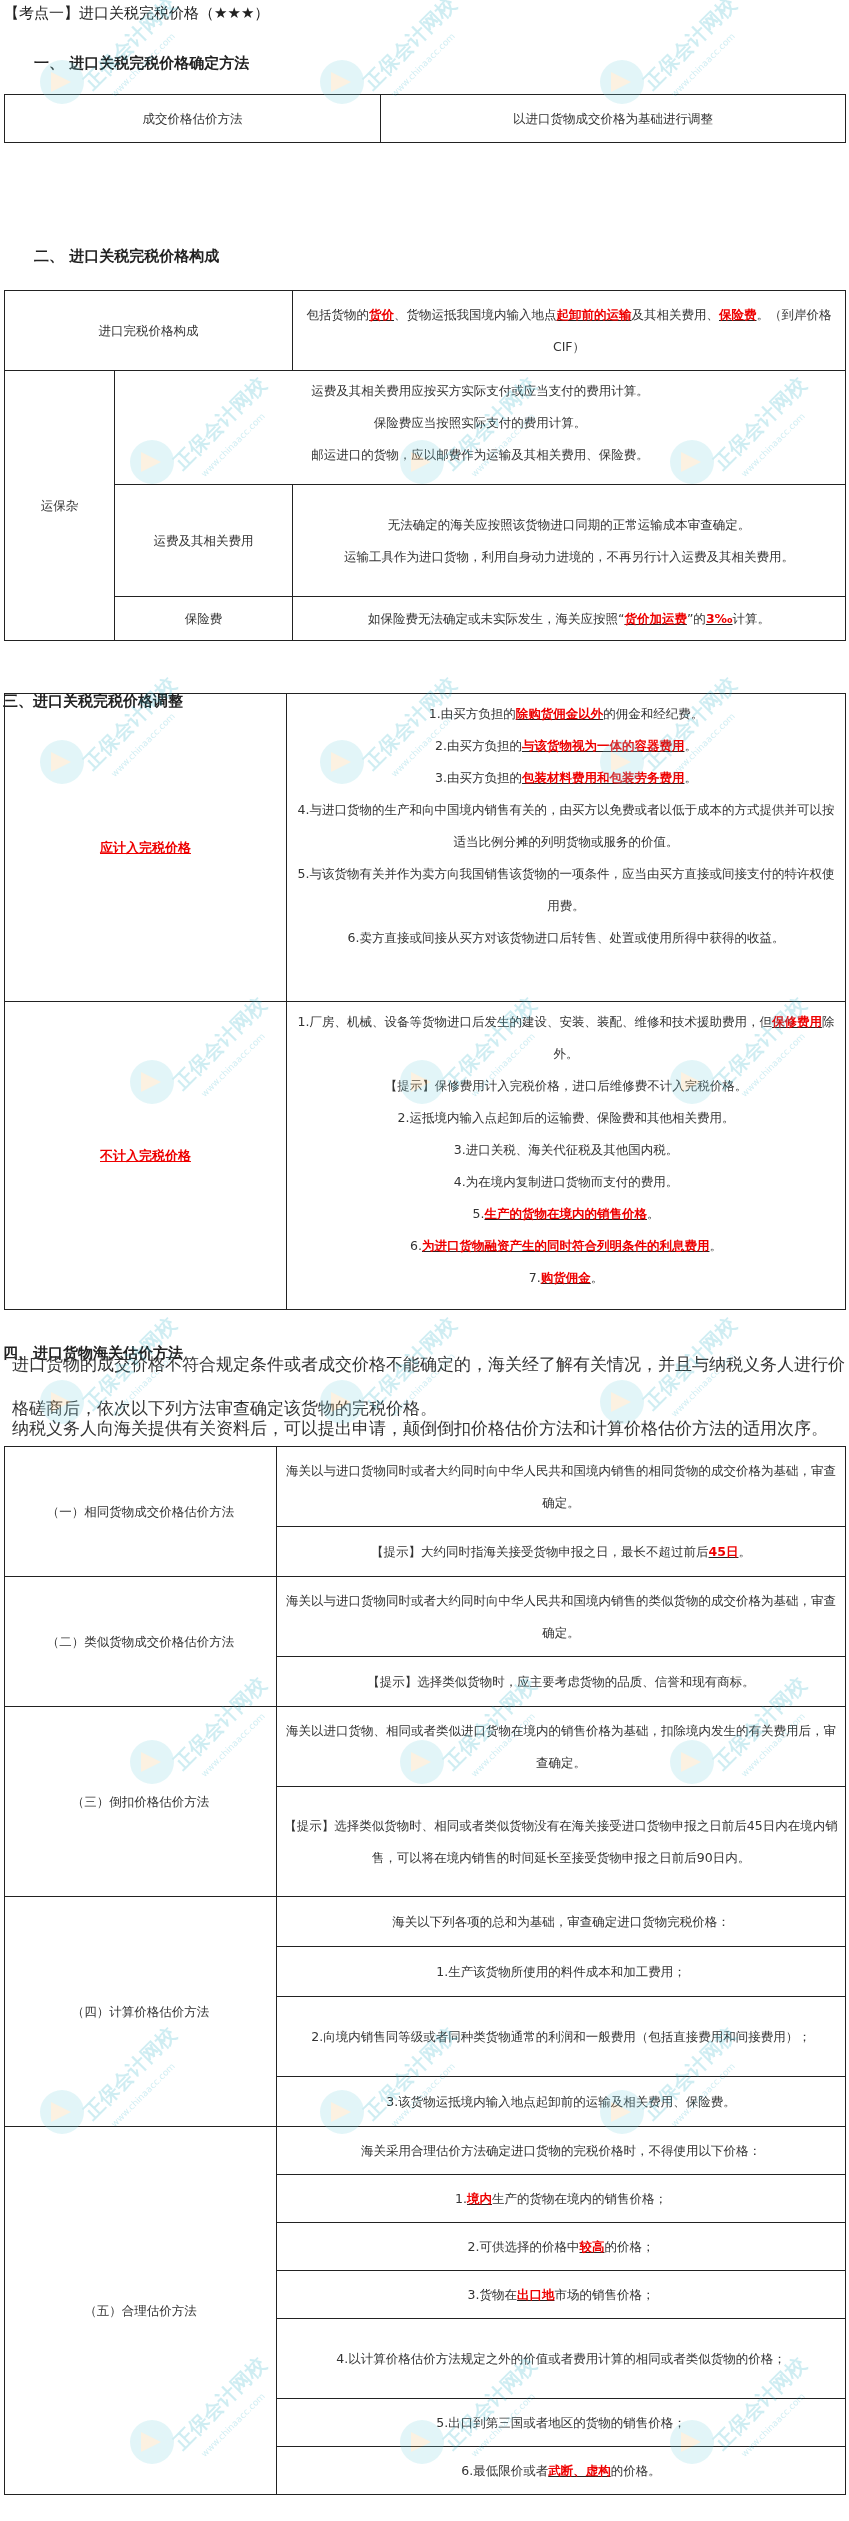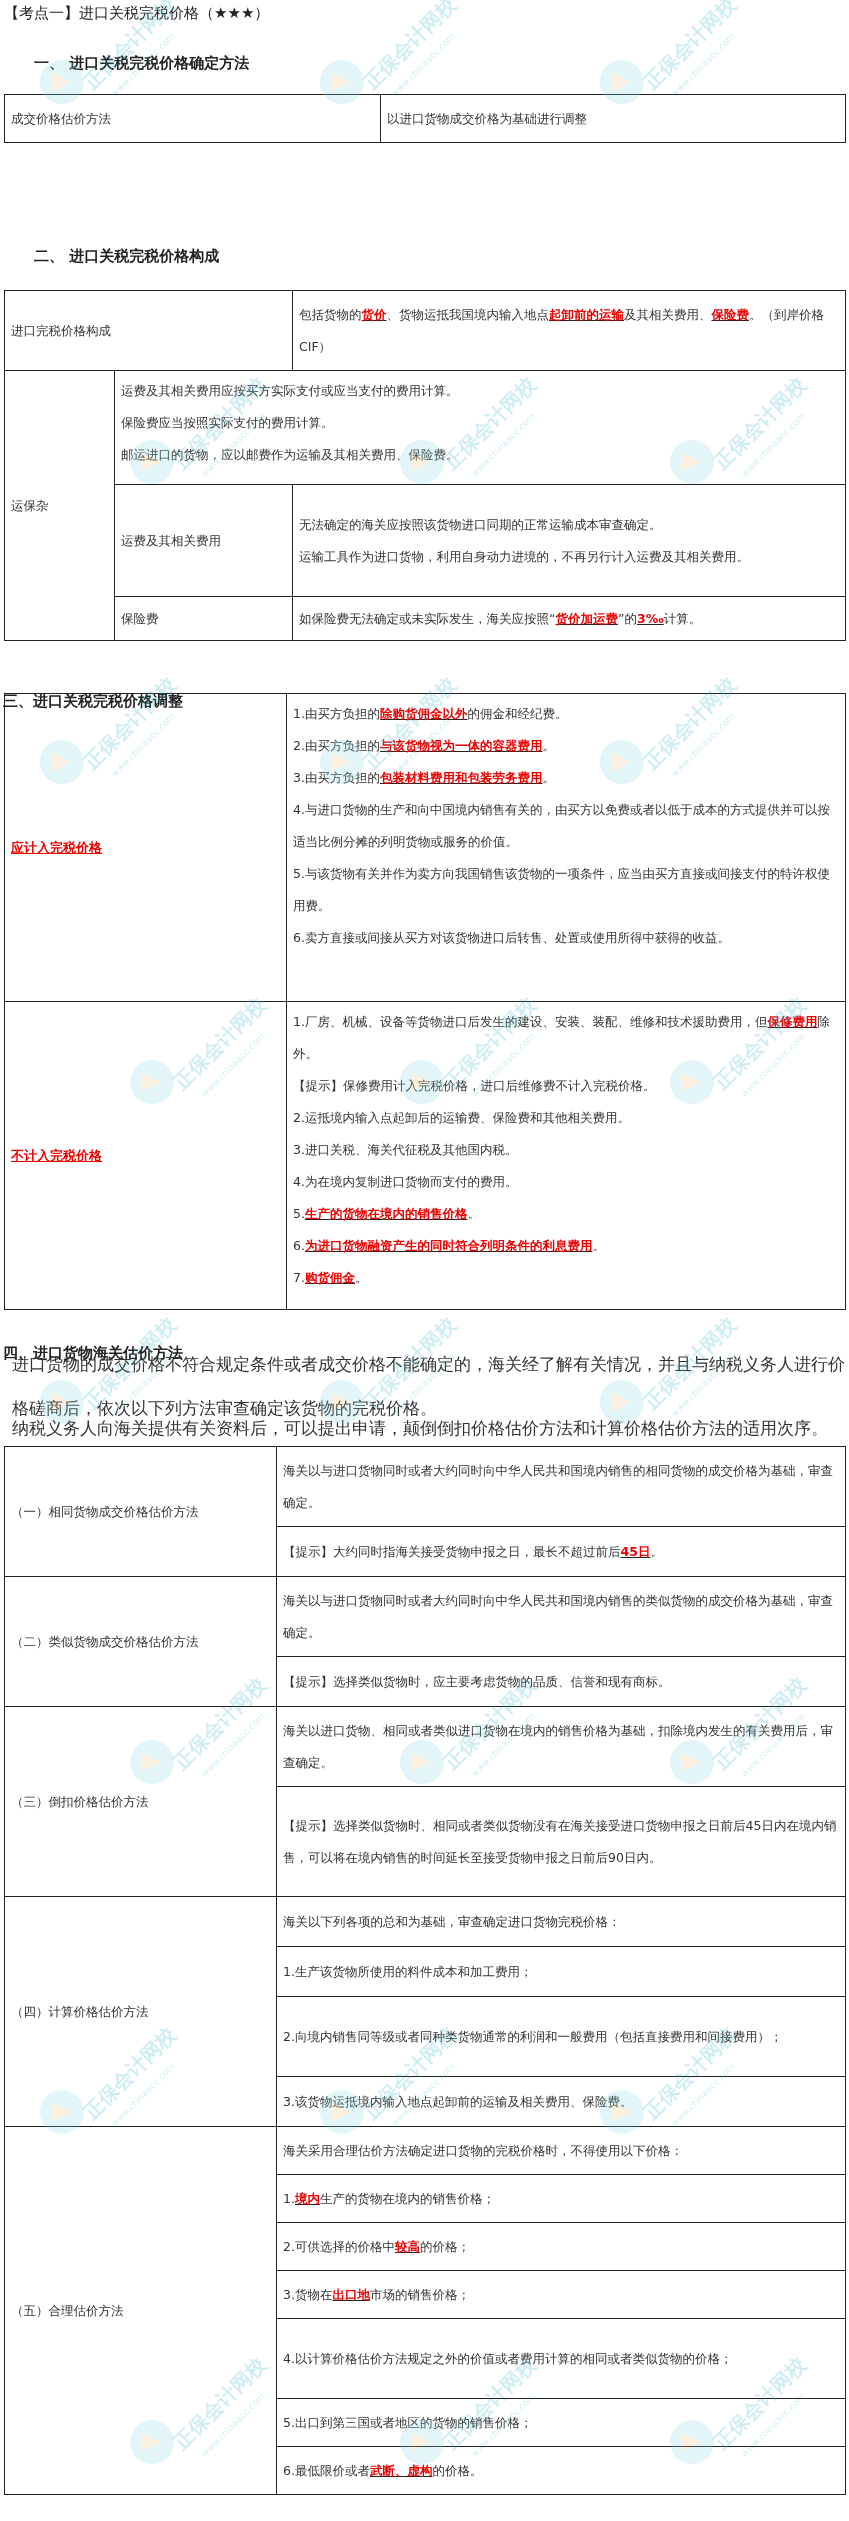--- a/index.html
+++ b/index.html
@@ -38,21 +38,21 @@
   }
   .h2b {
     position: absolute; left: 3px; font-size: 15px; color: #222; font-weight: bold; margin-top: 28px;
   }
   table.t {
     position: absolute; left: 4px; width: 842px; border-collapse: collapse;
     table-layout: fixed; z-index: 2;
   }
   table.t td {
     border: 1px solid #222; padding: 4px 6px; vertical-align: middle;
-    font-size: 12.5px; line-height: 32px; color: #333;
+    font-size: 12.5px; line-height: 32px; color: #333; text-align: center;
   }
   table.t td.top { vertical-align: top; }
   table.t td.center { text-align: center; font-weight: bold; font-size: 14px; }
   .red { color: #ee0000; font-weight: bold; text-decoration: underline; text-decoration-color: #222; }
   .redlabel { color: #ee0000; font-weight: bold; text-decoration: underline; font-size: 13px; }
   .para {
     position: absolute; left: 12px; width: 842px; font-size: 17px; line-height: 44px; color: #333;
   }
 </style>
 </head>

